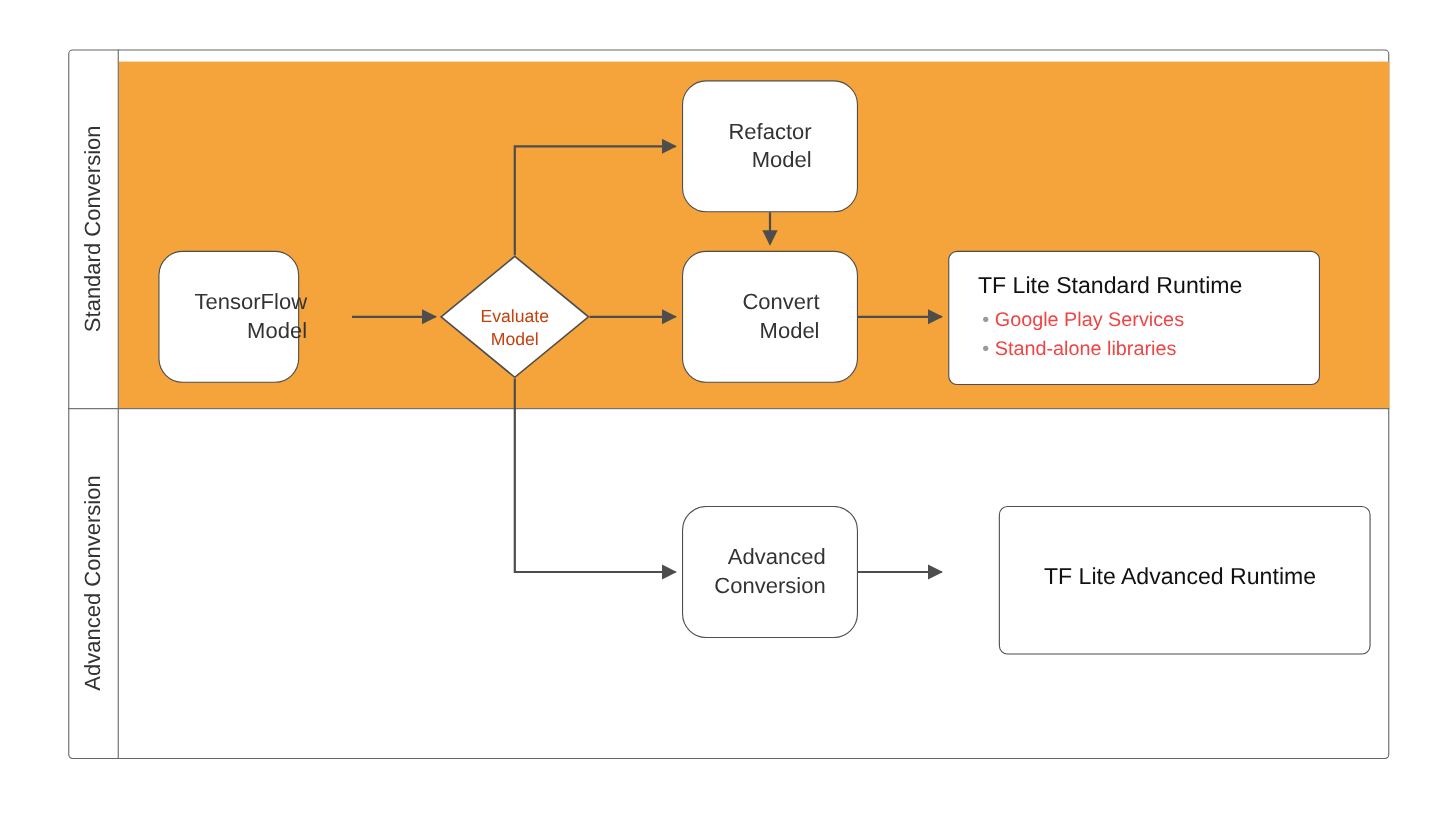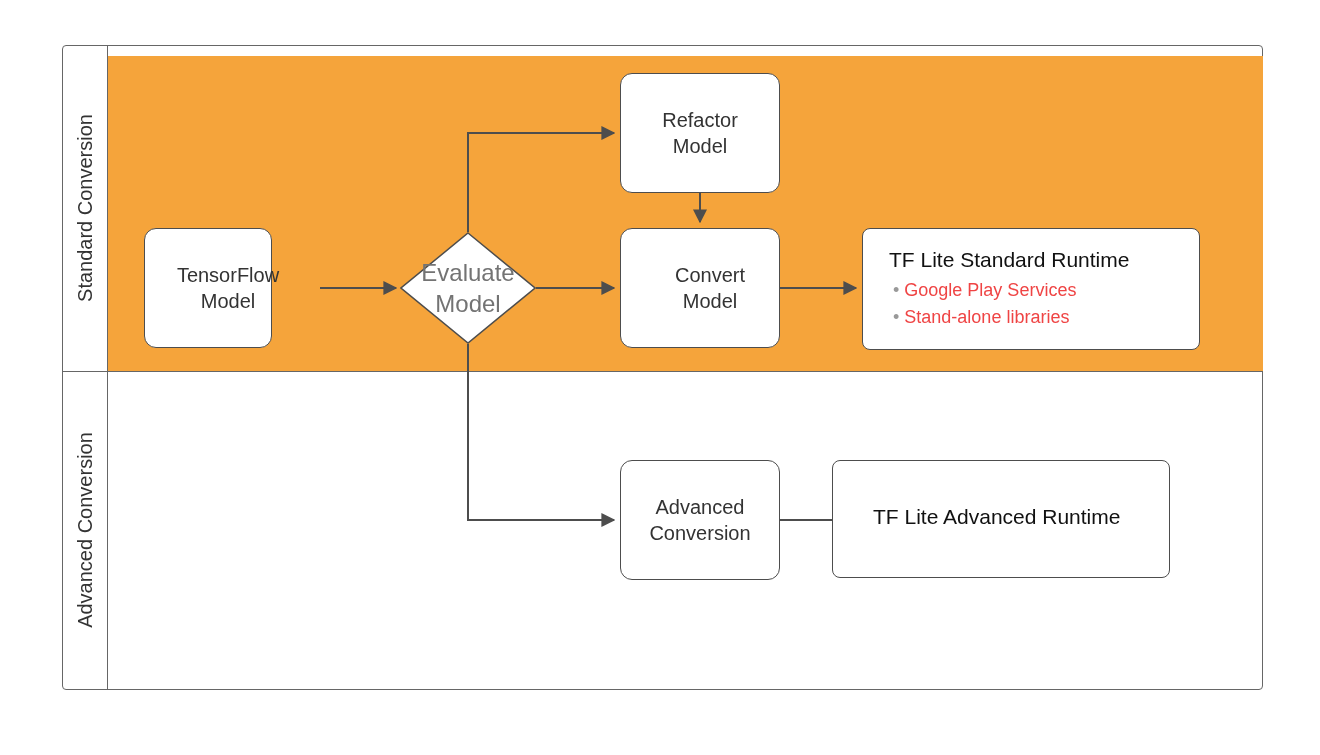--- a/index.html
+++ b/index.html
@@ -59,66 +59,66 @@
     position: absolute;
     left: 0; top: 0;
     width: 1320px; height: 755px;
     pointer-events: none;
   }
 
   .box {
     position: absolute;
     background: #ffffff;
     border: 1.5px solid #4D4D4D;
-    border-radius: 12px;
+    border-radius: 22px;
     box-sizing: border-box;
     display: flex;
     align-items: center;
     justify-content: center;
-    text-align: center;
+    text-align: right;
     font-size: 20px;
     color: #333333;
     line-height: 1.3;
   }
   .box .lbl { white-space: pre-line; }
   .box.tensorflow { left: 144px; top: 228px; width: 128px; height: 120px; padding-left: 40px; }
   .box.refactor   { left: 620px; top: 73px;  width: 160px; height: 120px; }
   .box.convert    { left: 620px; top: 228px; width: 160px; height: 120px; padding-left: 20px; }
   .box.advconv    { left: 620px; top: 460px; width: 160px; height: 120px; }
 
   .diamond {
     position: absolute;
     left: 400px; top: 232px;
     width: 136px; height: 112px;
   }
   .diamond svg { position: absolute; left: 0; top: 0; }
   .diamond .lbl {
     position: absolute;
-    left: 0; top: 0; width: 100%; height: 100%;
+    left: 0; top: 12px; width: 100%; height: 100%;
     display: flex; align-items: center; justify-content: center;
     text-align: center;
-    font-size: 24px;
-    color: #737373;
+    font-size: 16px;
+    color: #c2410c;
     white-space: pre-line;
     line-height: 1.3;
   }
 
   .runtime {
     position: absolute;
     background: #ffffff;
     border: 1.5px solid #4D4D4D;
     border-radius: 8px;
     box-sizing: border-box;
     display: flex;
     flex-direction: column;
     justify-content: center;
     padding-left: 26px;
   }
   .runtime.standard { left: 862px; top: 228px; width: 338px; height: 122px; }
-  .runtime.advanced { left: 832px; top: 460px; width: 338px; height: 118px; padding-left: 40px; }
+  .runtime.advanced { left: 908px; top: 460px; width: 338px; height: 135px; padding-left: 40px; }
   .runtime .title {
     font-size: 21px;
     font-weight: normal;
     color: #111111;
     margin-bottom: 5px;
   }
   .runtime .bullet {
     font-size: 18px;
     color: #ef4444;
     line-height: 1.45;

